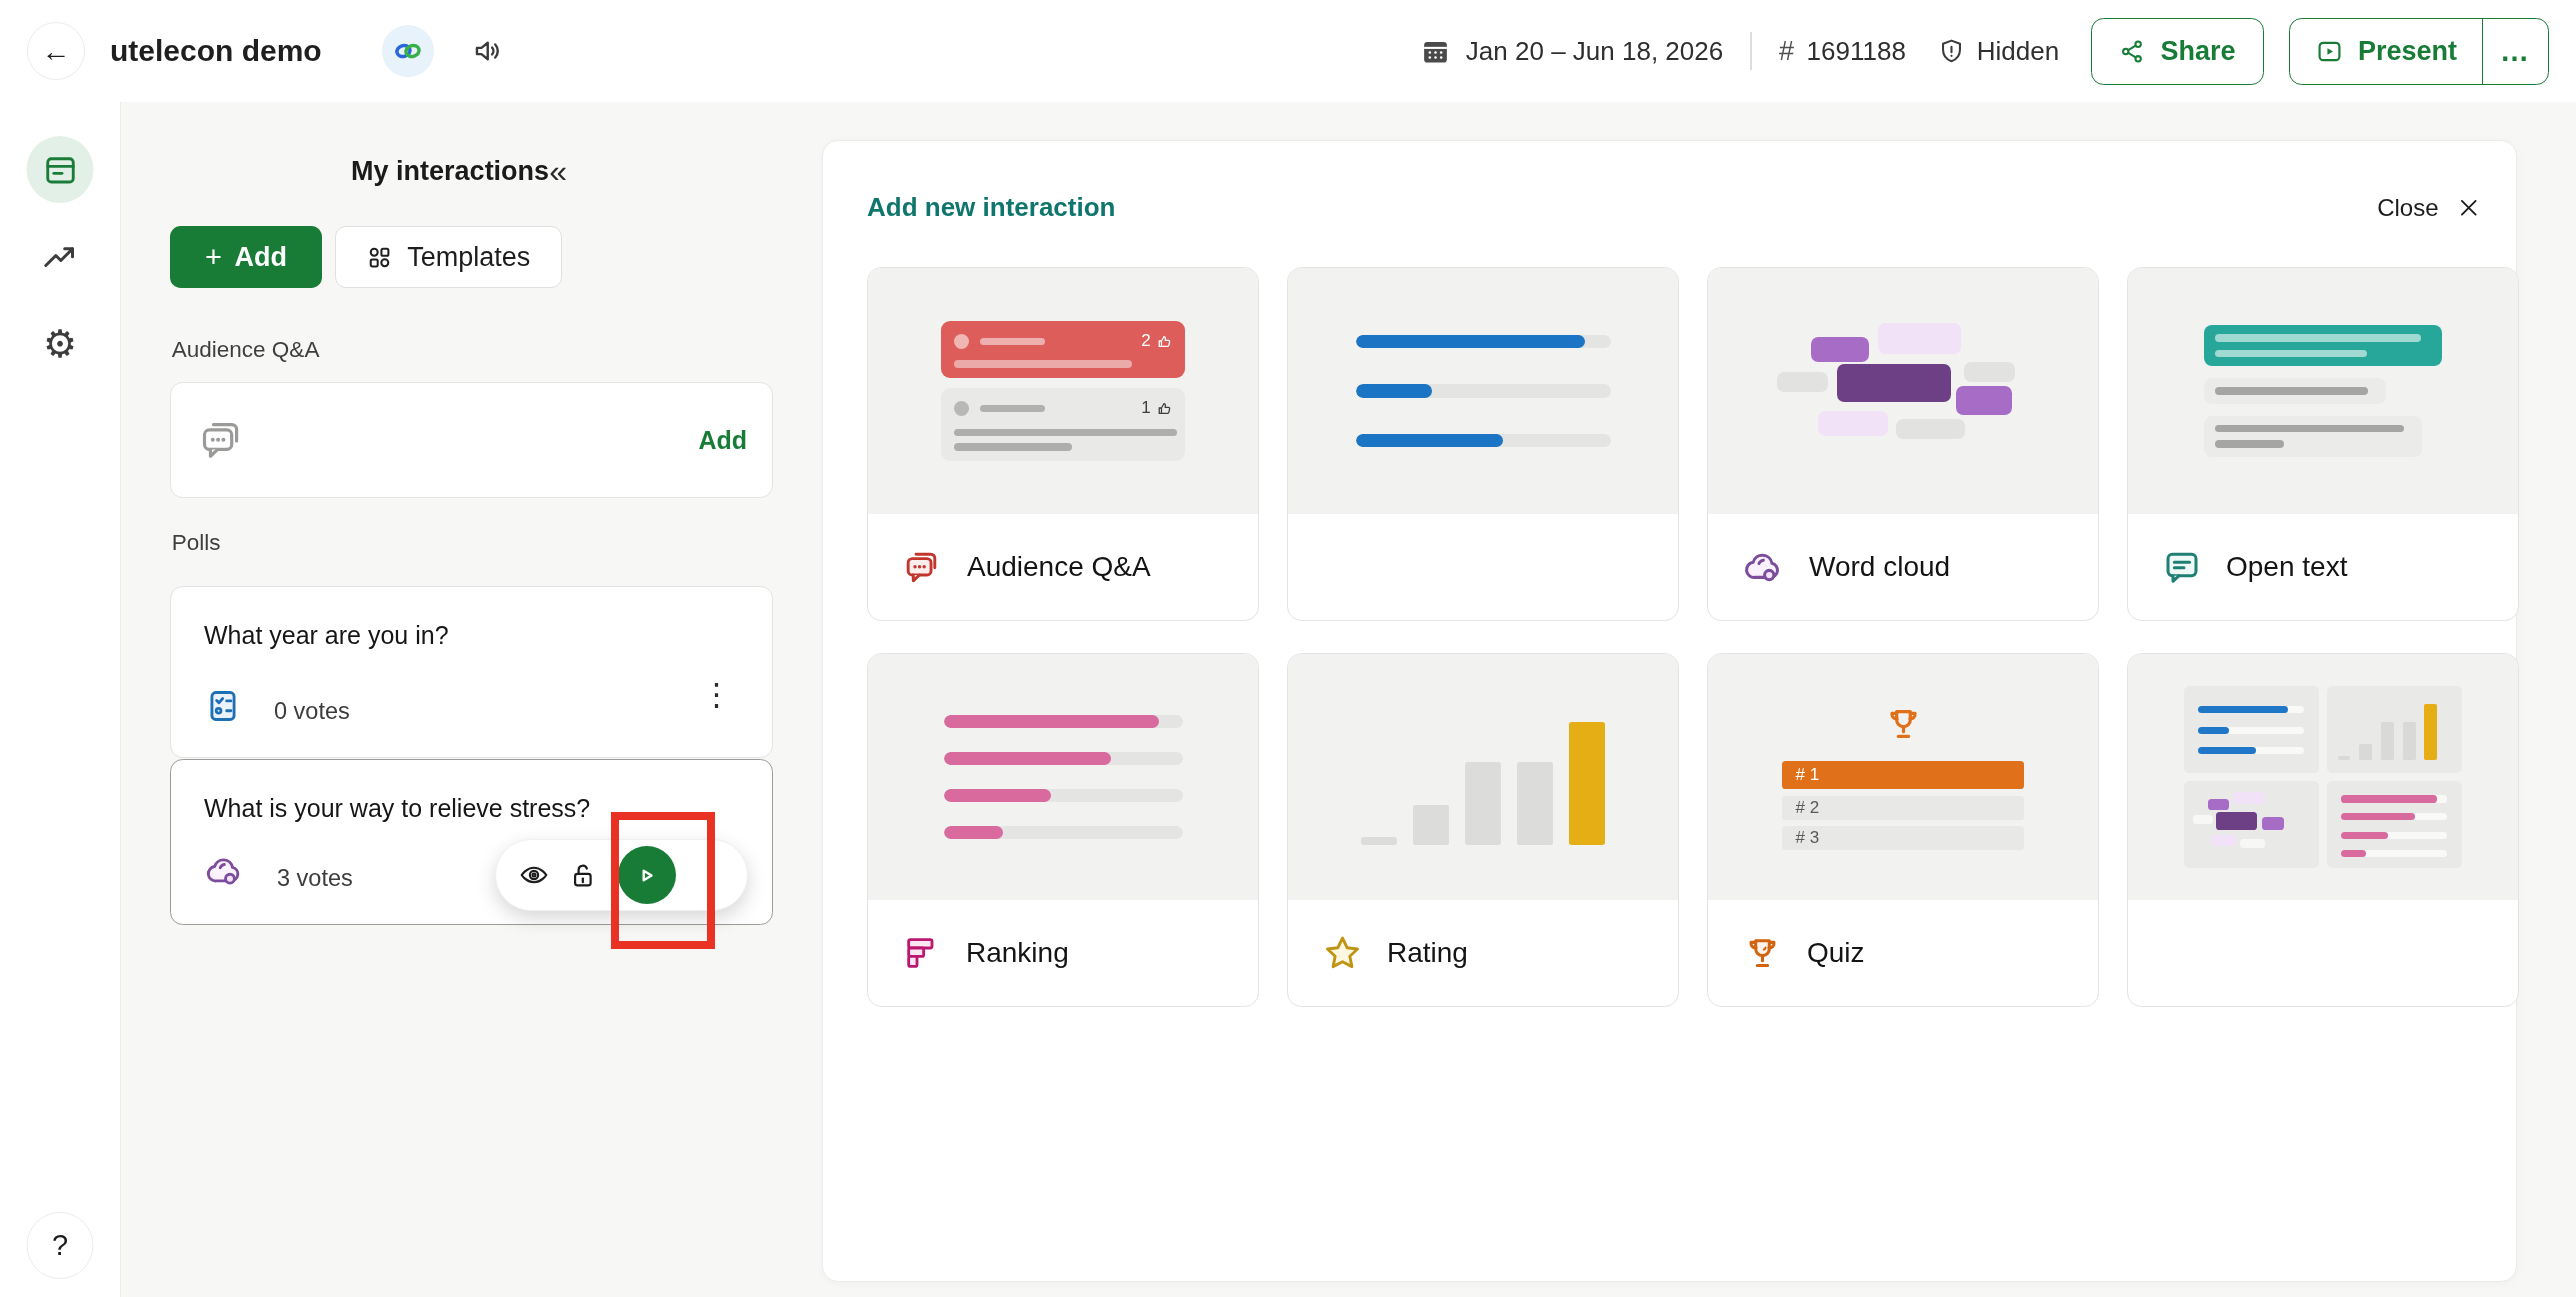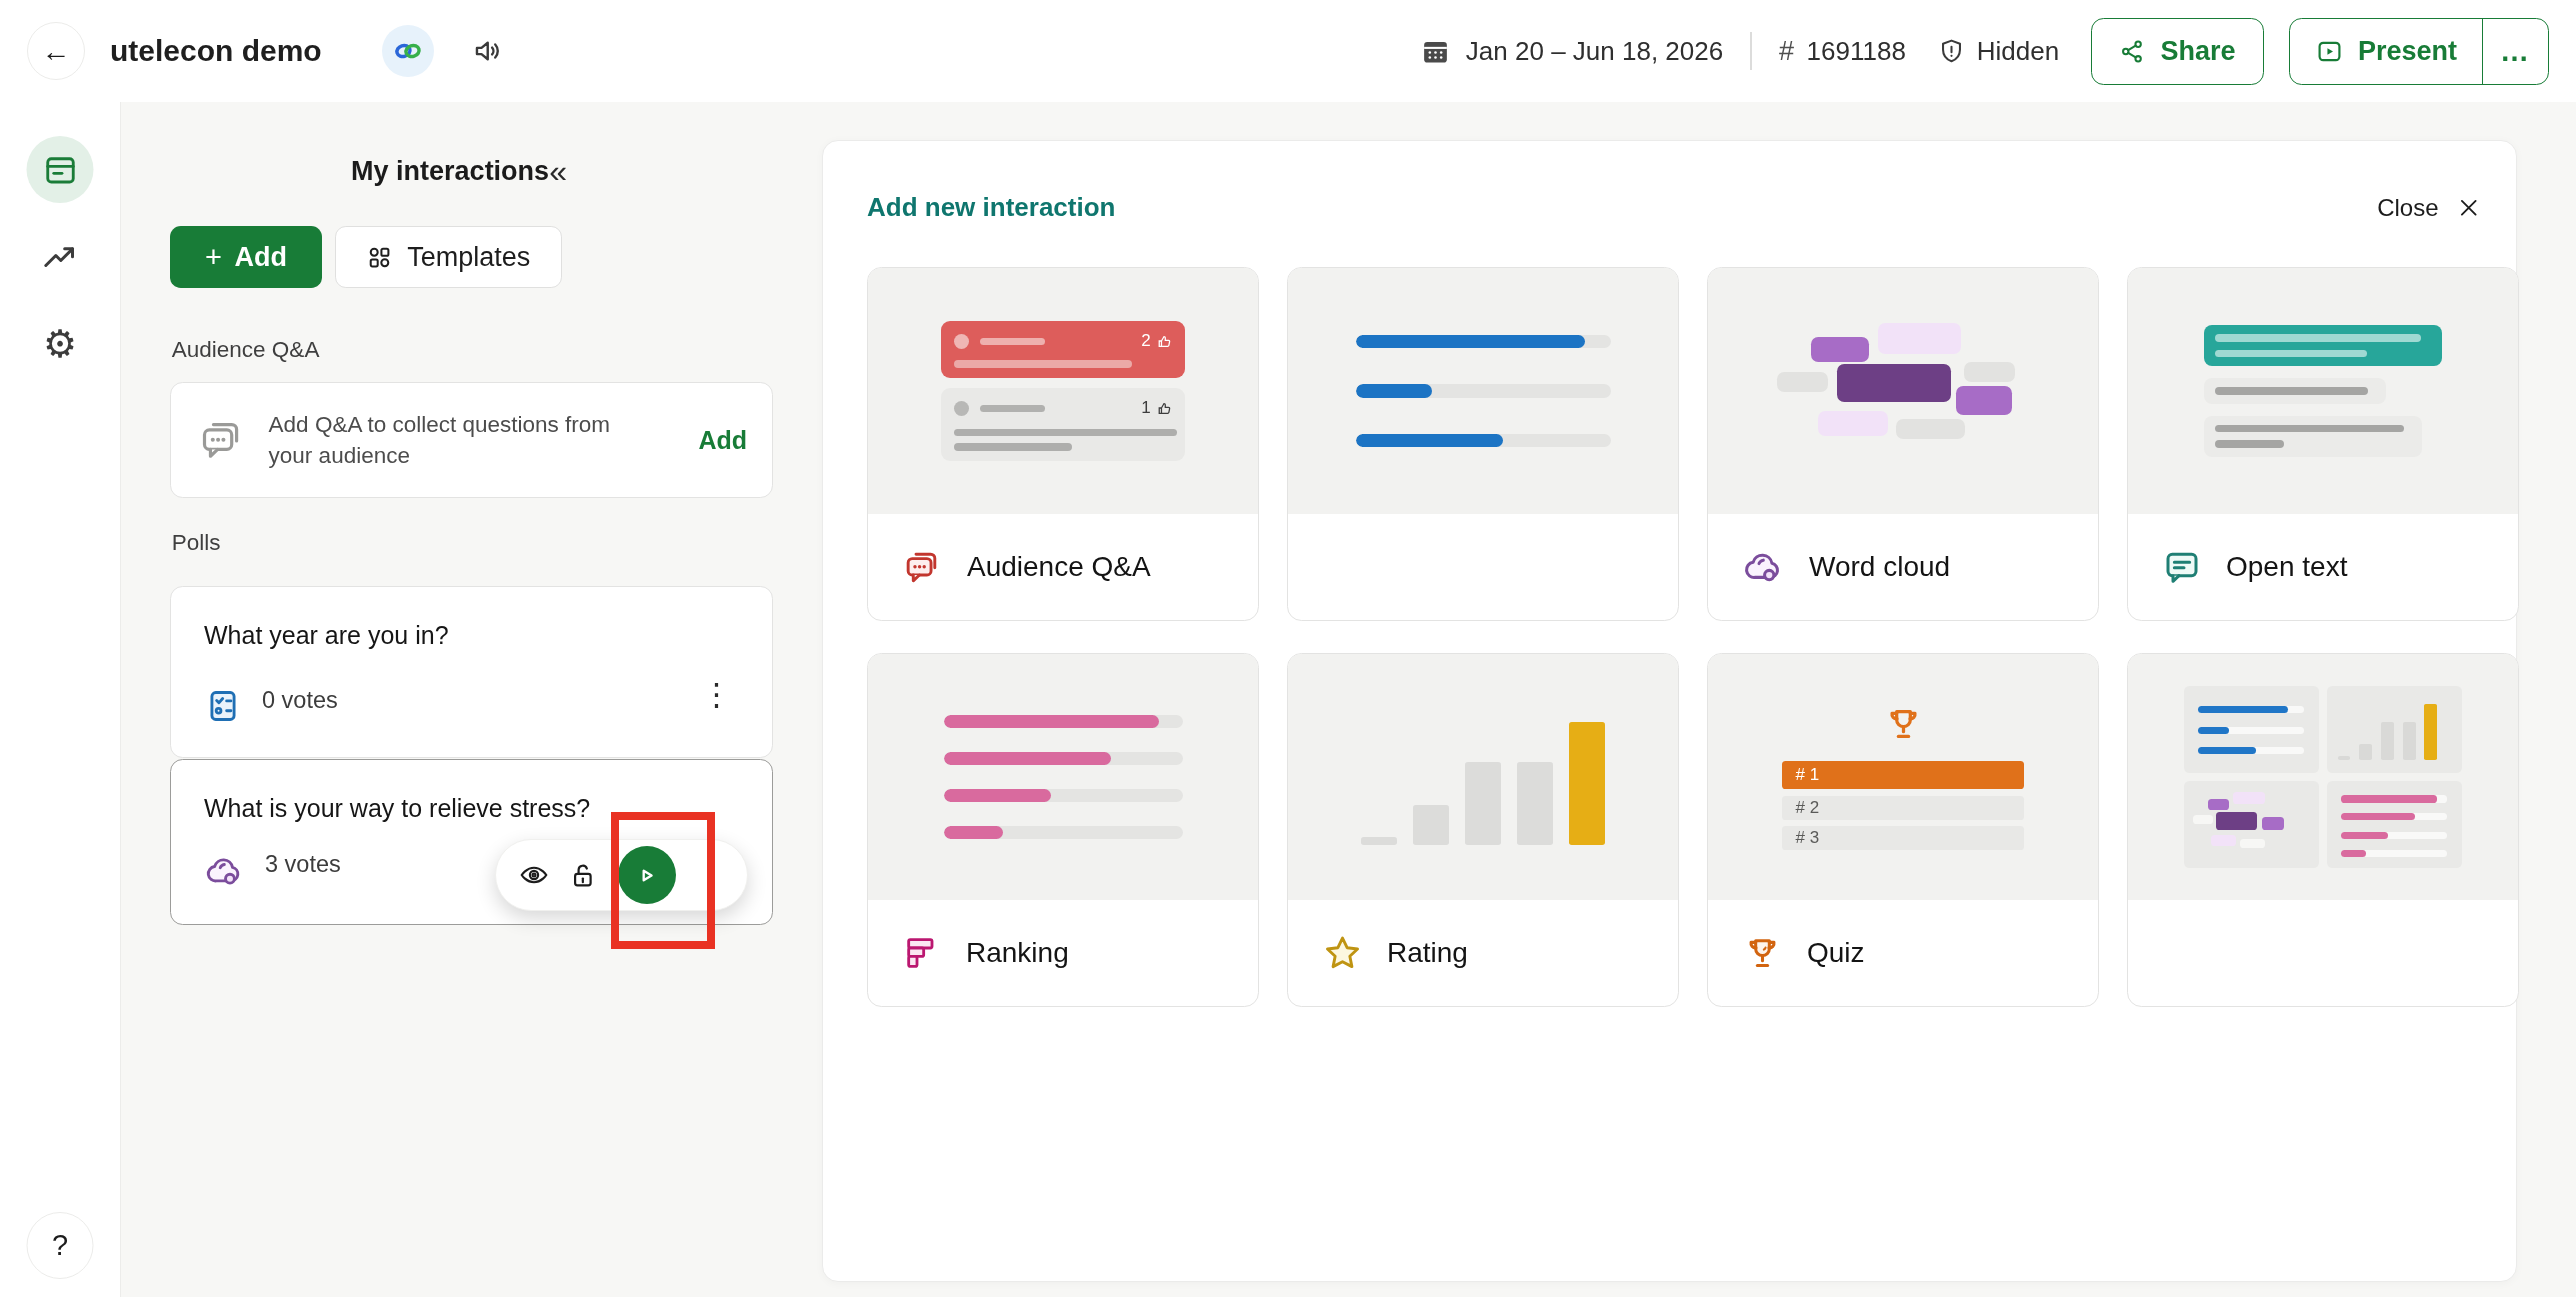--- a/index.html
+++ b/index.html
@@ -81,21 +81,21 @@
   .qa-card .qa-ic{color:#8a8a88;flex:0 0 auto;}
   .qa-text{font-size:22.5px;color:#4c4c4c;line-height:1.4;margin-left:21.6px;width:352px;}
   .qa-add{margin-left:auto;color:#187c37;font-size:25px;font-weight:700;cursor:pointer;}
 
   .poll-card{
     position:absolute;left:0;width:603px;background:#fff;border:1.8px solid #e3e3e2;border-radius:12.6px;box-sizing:border-box;cursor:pointer;
   }
   .poll-1{top:484px;height:172px;}
   .poll-2{top:657px;height:166px;border-color:#9c9c9a;}
   .poll-q{position:absolute;left:33px;top:34px;font-size:25px;color:#161616;}
-  .poll-bottom{position:absolute;left:33px;bottom:32px;display:flex;align-items:flex-start;gap:20px;}
+  .poll-bottom{position:absolute;left:33px;bottom:32px;display:flex;align-items:flex-end;gap:32px;}
   .votes{font-size:23.5px;color:#3c3c3c;}
   .kebab{font-size:31px;color:#2a2a2a;line-height:1;cursor:pointer;}
   .poll-1 .kebab{position:absolute;right:40px;bottom:47px;}
 
   .hover-pill{
     position:absolute;left:324px;top:79px;width:253px;height:72px;border-radius:36px;background:#fff;
     box-shadow:0 7.2px 20px rgba(0,0,0,.16);border:0.9px solid #f0f0ee;
     display:flex;align-items:center;justify-content:space-between;padding:0 21.6px;box-sizing:border-box;
   }
   .pill-ic{color:#1c1c1c;cursor:pointer;display:flex;align-items:center;justify-content:center;}
@@ -319,21 +319,20 @@
     <svg class="ic qa-ic" width="51" height="51" viewBox="0 0 24 24" fill="none" stroke="#9a9a98" stroke-width="1.5" stroke-linecap="round" stroke-linejoin="round">
       <path d="M8.2 4.5h8.6a2.3 2.3 0 0 1 2.3 2.3v5.4"></path>
       <rect x="4" y="7" width="12.8" height="9.2" rx="2.3" fill="#ffffff"></rect>
       <path d="M6.8 16.2v3.2l3.4-3.2" fill="#ffffff"></path>
       <g fill="#9a9a98" stroke="none">
         <circle cx="7.9" cy="11.6" r="0.95"></circle>
           <circle cx="10.4" cy="11.6" r="0.95"></circle>
           <circle cx="12.9" cy="11.6" r="0.95"></circle>
       </g>
     </svg>
-    <span class="qa-text">Add Q&amp;A to collect questions from your audience</span>
     <span class="qa-add">Add</span>
   </div>
 
   <div class="sec-label polls-label">Polls</div>
 
   <div class="poll-card poll-1">
     <div class="poll-q">What year are you in?</div>
     <div class="poll-bottom">
       <svg class="ic" width="38" height="38" viewBox="0 0 24 24" fill="none" stroke="#1f6fb4" stroke-width="1.8" stroke-linecap="round" stroke-linejoin="round">
         <rect x="5" y="3.5" width="14" height="17" rx="2.4" fill="#eaf3fb"></rect>

